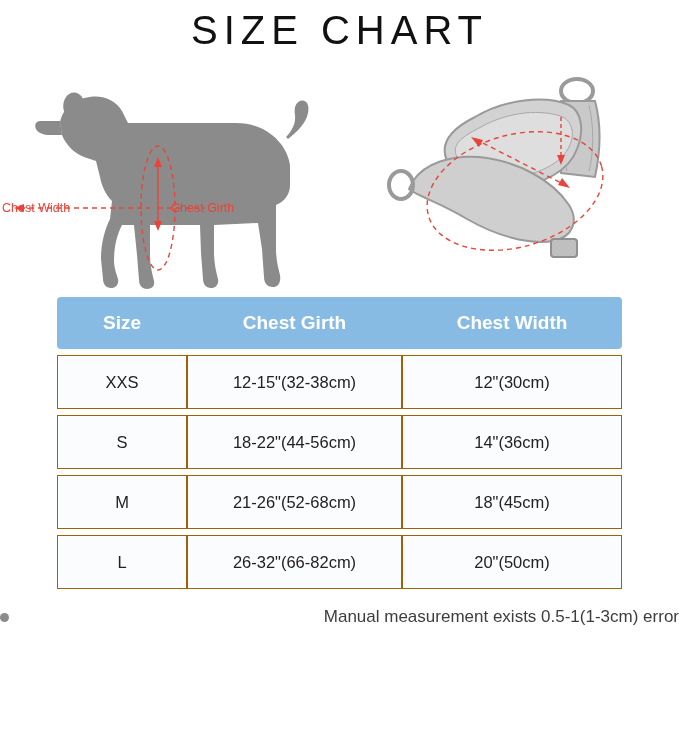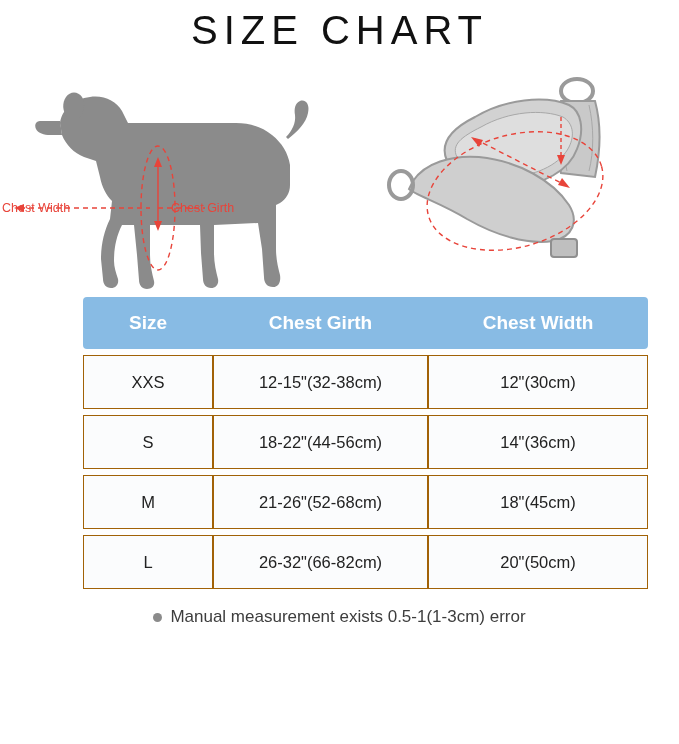--- a/index.html
+++ b/index.html
@@ -55,21 +55,20 @@
     top: 148px;
     font-size: 12.5px;
     color: #e8443a;
     white-space: nowrap;
   }
 
   
   .table-wrap {
     padding: 0 57px 0 57px;
     box-sizing: border-box;
-    margin-left: 26px;
   }
   table.size-table {
     width: 565px;
     border-collapse: separate;
     border-spacing: 0 6px;
     table-layout: fixed;
   }
   table.size-table th {
     background: #88bbe4;
     color: #ffffff;
@@ -90,21 +89,21 @@
     text-align: center;
   }
   .col-size { width: 130px; }
   .col-girth { width: 215px; }
   .col-width { width: 220px; }
 
   
   .note {
     display: flex;
     align-items: center;
-    justify-content: center;
+    justify-content: space-between;
     gap: 8px;
     margin-top: 12px;
     font-size: 17px;
     color: #3d3d3d;
   }
   .note .bullet {
     width: 9px;
     height: 9px;
     border-radius: 50%;
     background: #8b8b8b;

